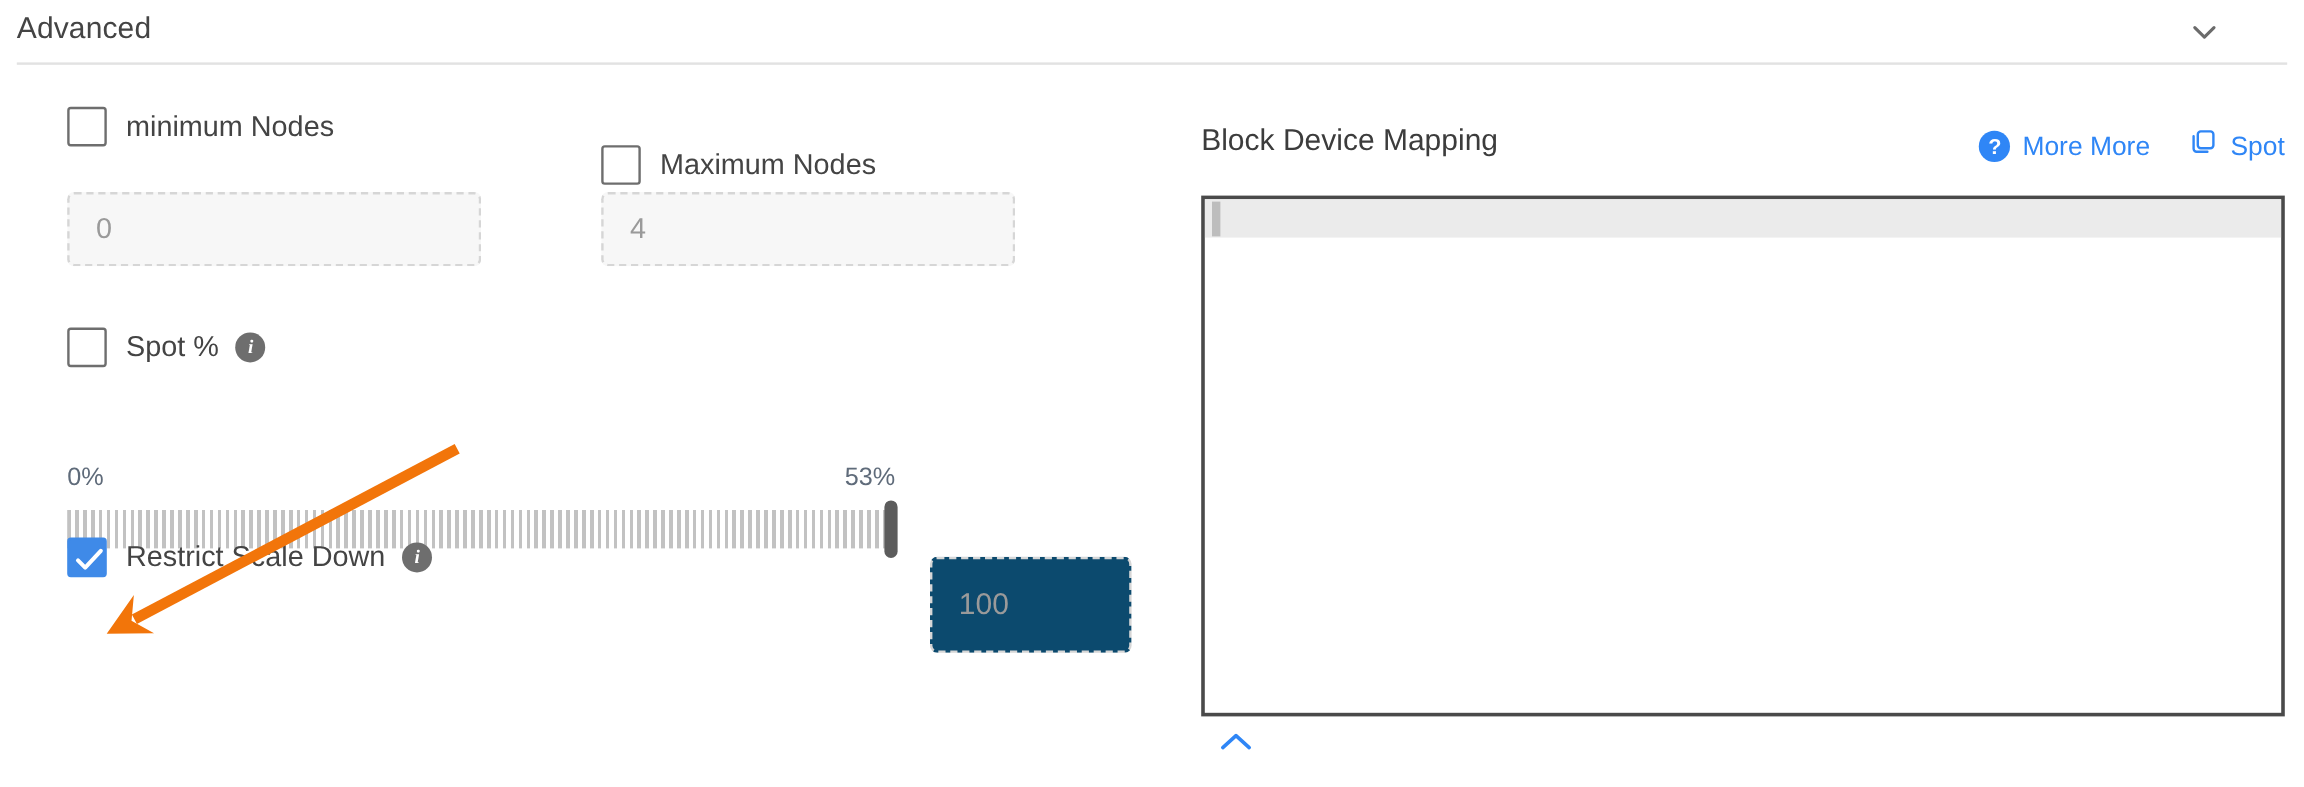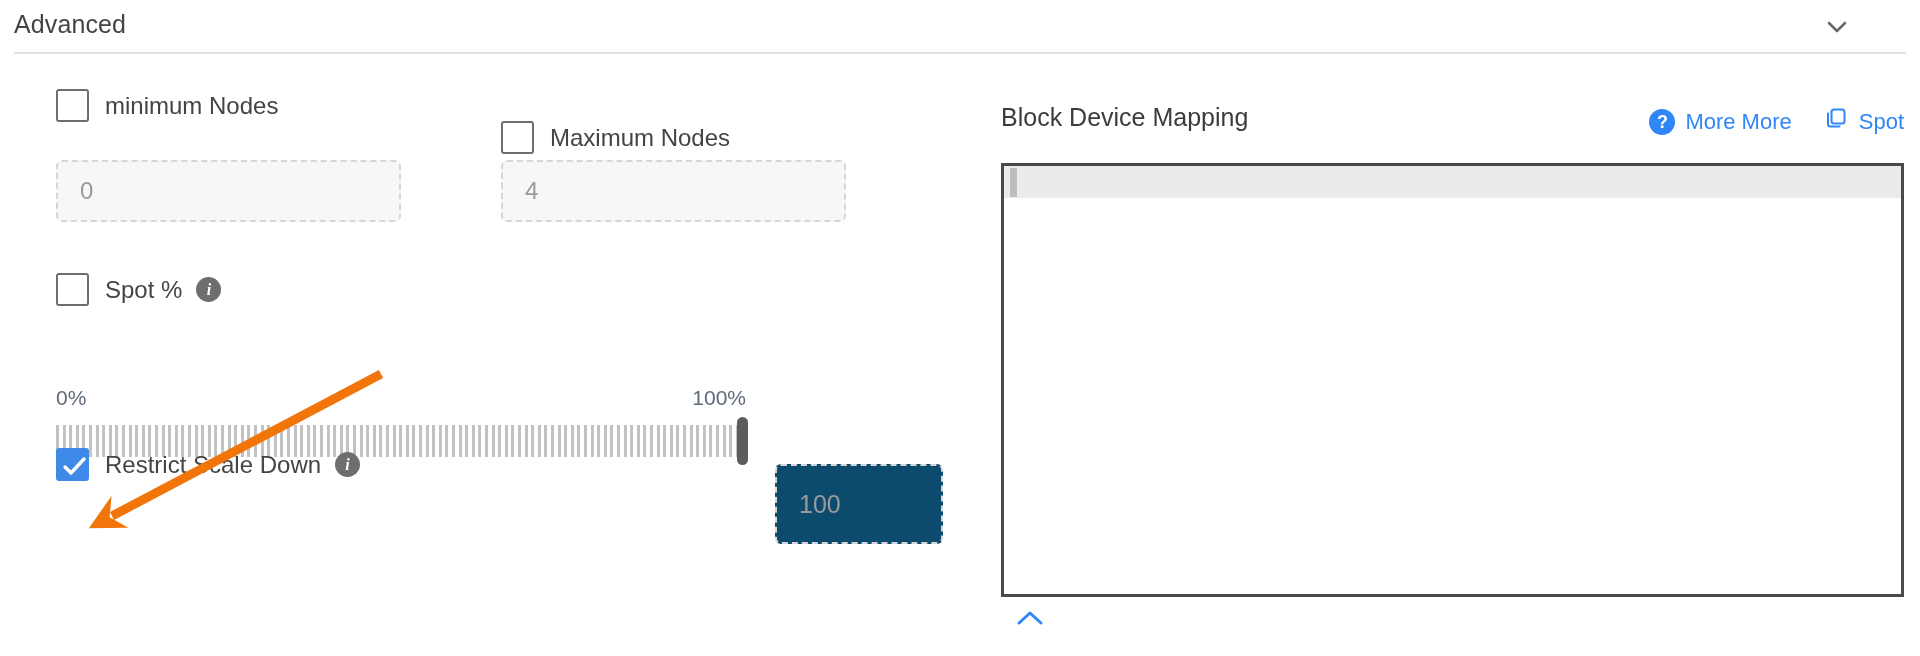--- a/index.html
+++ b/index.html
@@ -315,21 +315,21 @@
   <input class="num-field" style="left: 501px; top: 107px;" type="text" placeholder="4">
 
   <div class="check-row" style="left:56px; top:220px;">
     <div class="cbox"></div>
     <div class="check-label">Spot %</div>
     <div class="info-icon">i</div>
   </div>
 
   <div class="slider-wrap">
     <div class="slider-minlabel">0%</div>
-    <div class="slider-maxlabel">100%</div>
+    <div class="slider-maxlabel">53%</div>
     <div class="slider-track"></div>
     <div class="slider-thumb"></div>
   </div>
   <input class="slider-value" type="text" placeholder="100" style="">
 
   <div class="check-row" style="left:56px; top:395px;">
     <div class="cbox checked">
       <svg width="27" height="25" viewBox="0 0 27 25" aria-hidden="true">
         <polyline points="4,13 10,19 23,5" fill="none" stroke="#ffffff" stroke-width="3.4" stroke-linecap="round" stroke-linejoin="round"></polyline>
       </svg>

